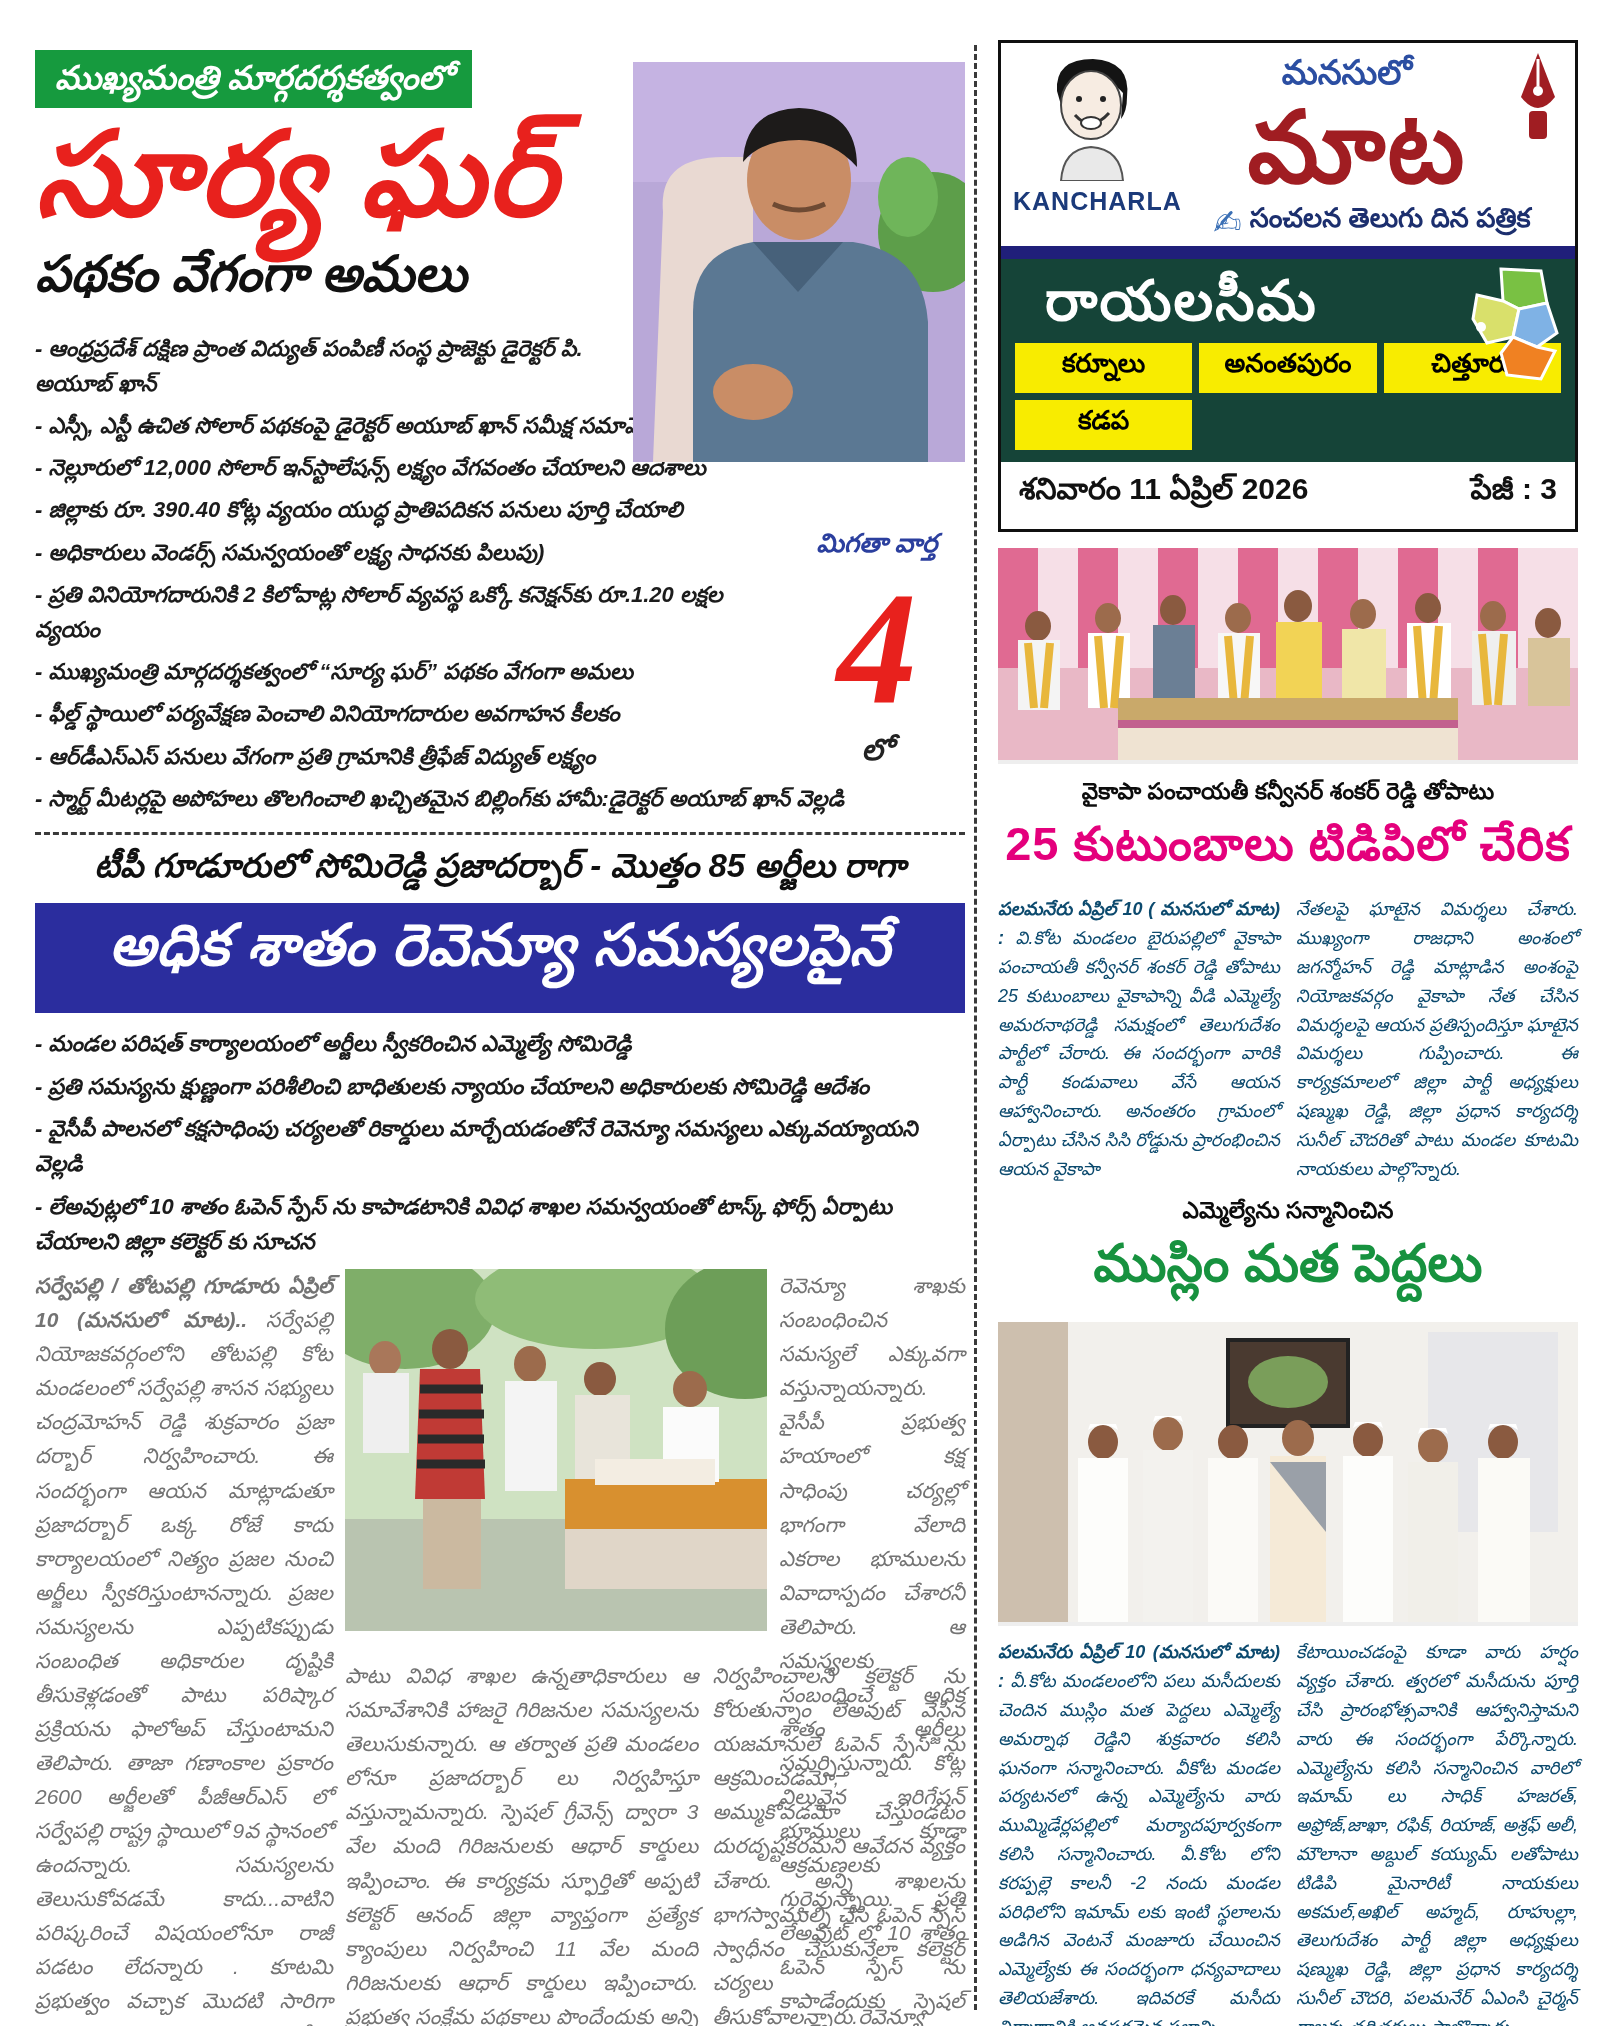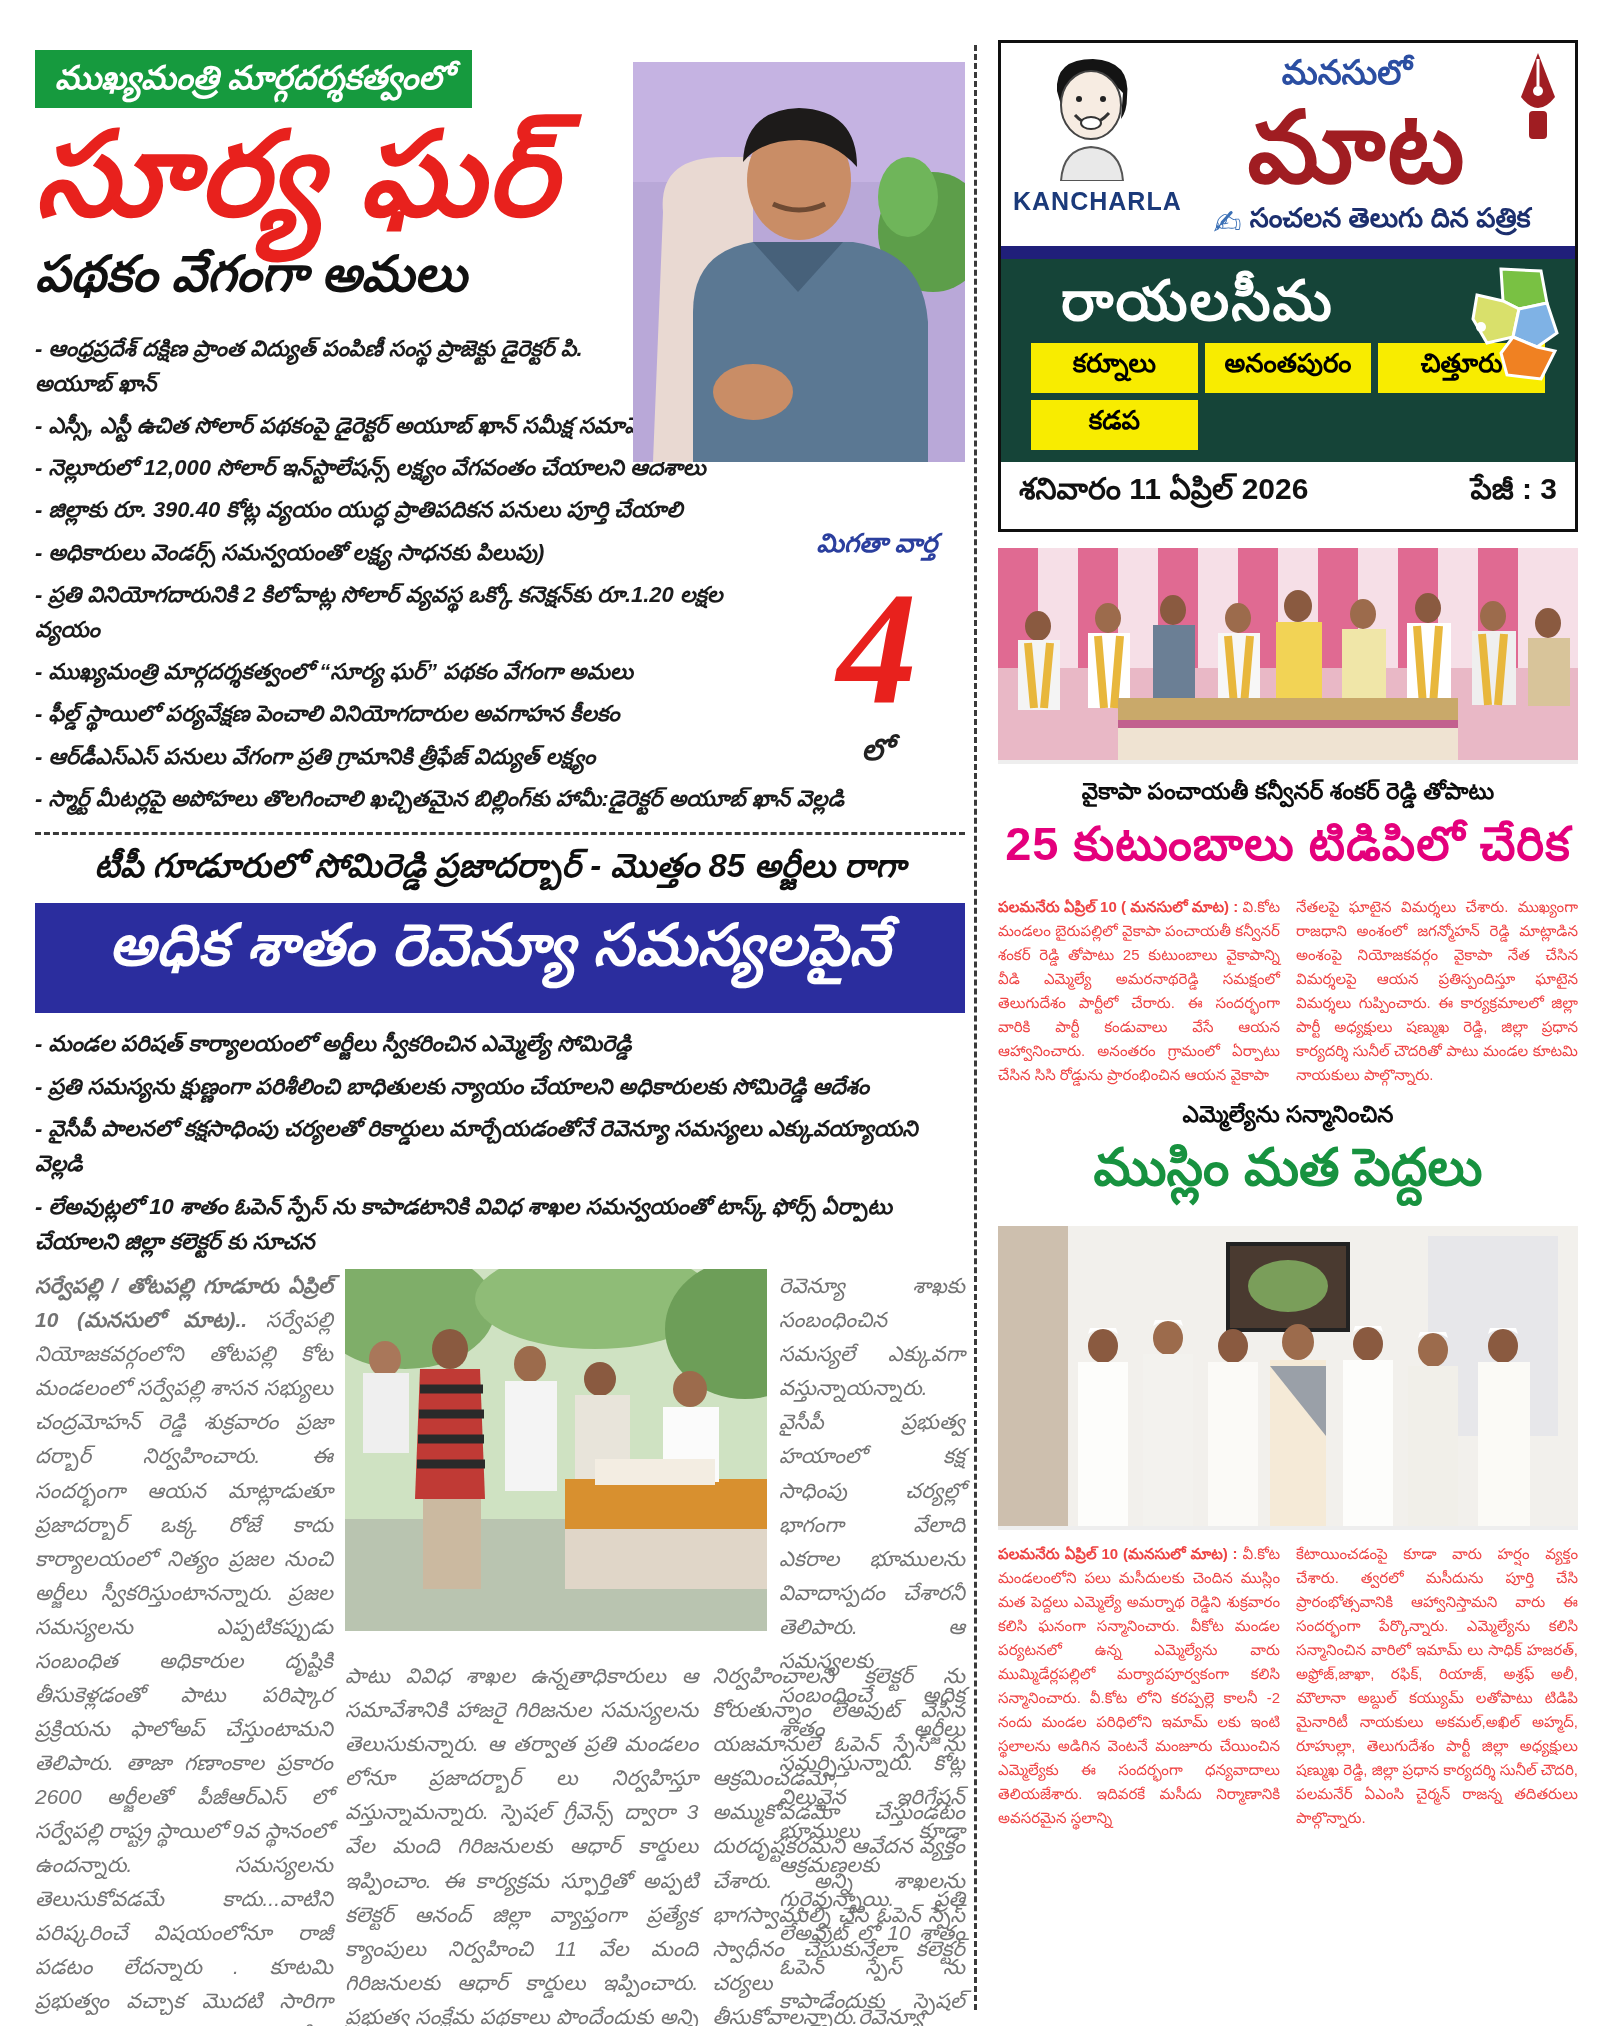--- a/index.html
+++ b/index.html
@@ -52,35 +52,35 @@
   .mast-left { width:158px; text-align:center; flex:0 0 158px; }
   .owner { color:#1b3a7a; font-weight:800; font-size:25px; letter-spacing:1px; margin-top:2px; }
   .mast-right { flex:1; position:relative; padding-left:10px; }
   .brand-top { color:#2b4ea2; font-weight:bold; font-size:34px; text-align:center; padding-right:50px; }
   .brand-main { color:#a01d22; font-weight:800; font-size:100px; line-height:.95; text-align:center; padding-right:30px; letter-spacing:2px; }
   .nib { position:absolute; right:2px; top:0; }
   .tagline-row { display:flex; align-items:center; gap:8px; margin-top:8px; justify-content:center; }
   .hand-icon { color:#3a6fb5; font-size:34px; line-height:1; }
   .tagline { color:#1c2f6e; font-weight:bold; font-size:27px; }
   .navy-strip { height:13px; background:#201f7a; }
-  .green-panel { background:#154438; padding:10px 30px 12px; position:relative; }
+  .green-panel { background:#154438; padding:10px 14px 12px; position:relative; }
   .edition-title { color:#fff; font-weight:800; font-size:56px; letter-spacing:2px; padding-left:30px; line-height:1.15; }
   .map-svg { position:absolute; right:12px; top:8px; }
   .district-grid { display:grid; grid-template-columns:1fr 1fr 1fr; gap:7px; margin-top:10px; }
   .district-cell { background:#f8ec00; color:#000; font-weight:bold; font-size:26px; text-align:center; padding:5px 4px 8px; }
   .date-row { display:flex; justify-content:space-between; padding:10px 18px 16px; font-weight:bold; font-size:30px; color:#111; }
 
   
   .rt-photo { width:100%; margin-top:16px; }
   .rt-kicker { text-align:center; font-weight:bold; font-size:23px; color:#0d0d0d; margin-top:14px; }
   .rt-headline-pink { text-align:center; font-weight:800; font-size:47px; color:#e4007c; margin-top:6px; letter-spacing:1px; }
   .rt-headline-green { text-align:center; font-weight:800; font-size:52px; color:#17923f; margin-top:4px; }
   .two-col { display:flex; gap:16px; margin-top:12px; }
   .two-col > div { flex:1; }
-  .rt-body { font-size:15px; line-height:1.6; text-align:justify; color:#ef4444; }
+  .rt-body { font-size:18px; line-height:1.6; text-align:justify; color:#0c4a6e;font-style:italic; }
 </style>
 </head>
 <body>
 
 <div class="page">
 
   <div class="left-region">
 
     <div>
       <div class="lead-top">

